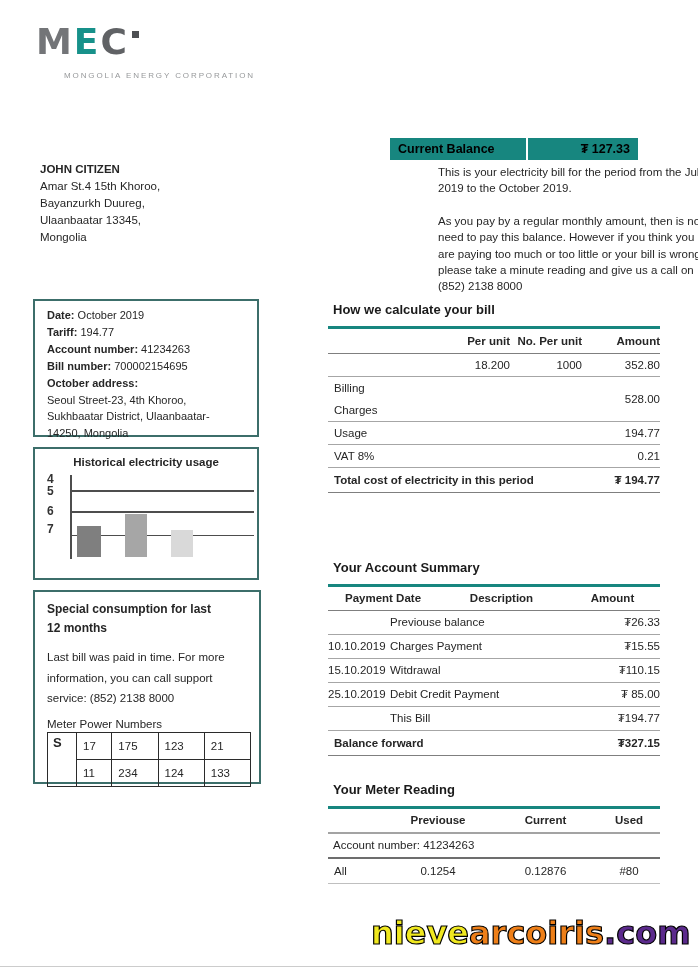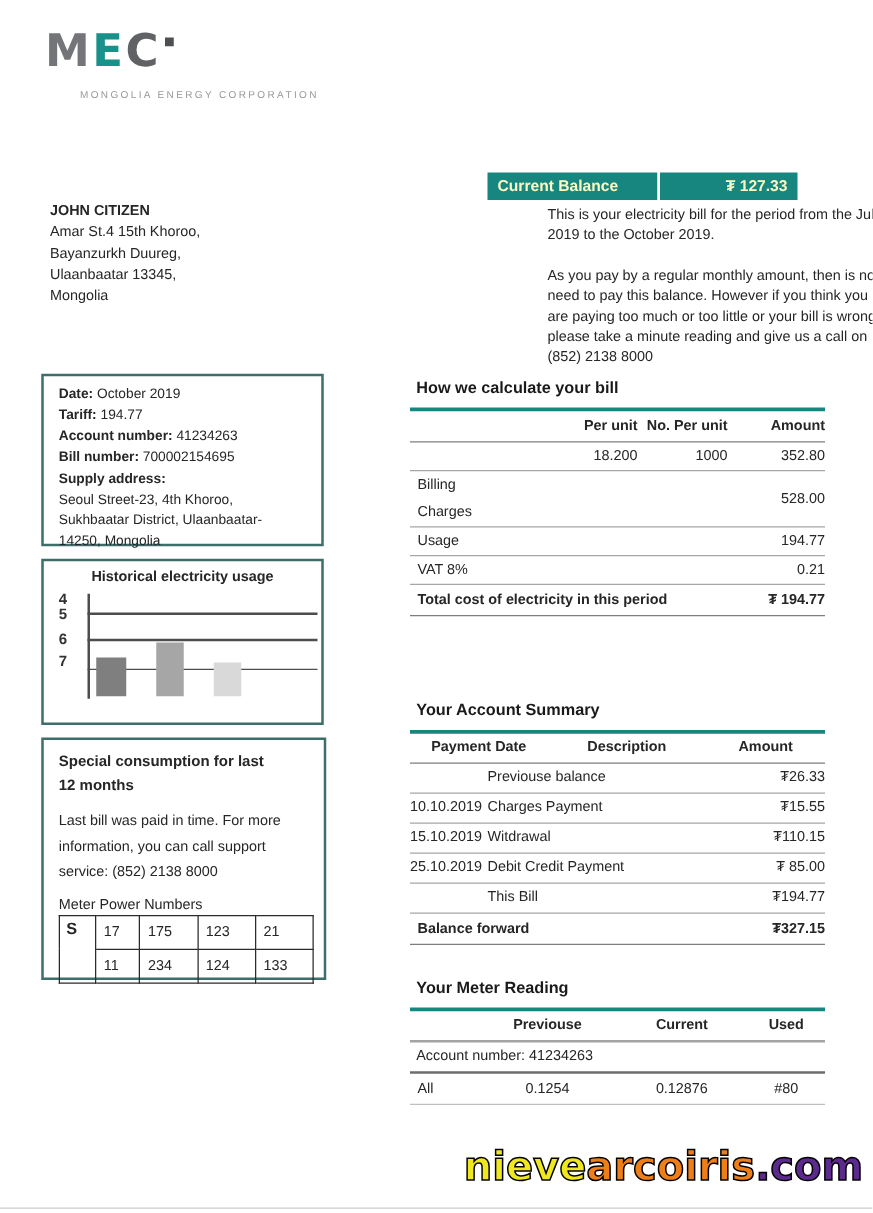--- a/index.html
+++ b/index.html
@@ -9,21 +9,21 @@
   }
   .abs{position:absolute;}
   
   .logo{left:36px;top:16px;font-size:36px;font-weight:600;letter-spacing:2px;font-family:"DejaVu Sans",sans-serif;line-height:52px;}
   .logo-dot{display:inline-block;width:7px;height:7px;margin-left:3px;margin-bottom:16px;}
   .logo-sub{left:64px;top:71px;font-size:8px;letter-spacing:1.9px;color:#97999b;}
   
   .recipient{left:40px;top:127px;font-size:11.5px;line-height:17px;margin-top:34px;}
   .recipient .name{font-weight:bold;}
   
-  .cb-header{left:390px;top:138px;width:248px;height:22px;display:flex;color:#fef9c3;font-weight:bold;font-size:12.5px;line-height:22px;}
+  .cb-header{left:390px;top:138px;width:248px;height:22px;display:flex;color:#000000;font-weight:bold;font-size:12.5px;line-height:22px;}
   .cb-header .cell-l{width:128px;padding-left:8px;}
   .cb-header .gap{width:2px;background:#ffffff;}
   .cb-header .cell-r{flex:1;text-align:right;padding-right:8px;}
   .cb-body{left:390px;top:164px;width:272px;padding-right:8px;border-right:2px solid #84cc16;font-size:11.5px;line-height:16.4px;min-height:131px;margin-left:48px;}
   .cb-body p{margin:0 0 16px 0;}
   .cb-body p:last-child{margin:0;}
   
   .box{border:2px solid #3c6e6a;}
   .info-box{left:33px;top:299px;width:200px;height:128px;padding:6px 10px 0 12px;font-size:11px;line-height:16.9px;}
   .info-box b{font-weight:bold;}
@@ -91,21 +91,21 @@
 <div class="abs cb-body">
   <p>This is your electricity bill for the period from the July 2019 to the October 2019.</p>
   <p>As you pay by a regular monthly amount, then is no need to pay this balance. However if you think you are paying too much or too little or your bill is wrong please take a minute reading and give us a call on (852) 2138 8000</p>
 </div>
 
 <div class="abs box info-box">
   <div><b>Date:</b><span> October 2019</span></div>
   <div><b>Tariff:</b><span> 194.77</span></div>
   <div><b>Account number:</b><span> 41234263</span></div>
   <div><b>Bill number:</b><span> 700002154695</span></div>
-  <div><b>Supply address:</b><span></span></div>
+  <div><b>October address:</b><span></span></div>
   <div>Seoul Street-23, 4th Khoroo,</div>
   <div>Sukhbaatar District, Ulaanbaatar-</div>
   <div>14250, Mongolia</div>
 </div>
 
 <div class="abs box chart-box">
   <div class="chart-title">Historical electricity usage</div>
   <div class="chart-ylab" style="top:25px;">4</div>
   <div class="chart-ylab" style="top:37px;">5</div>
   <div class="chart-ylab" style="top:57px;">6</div>

